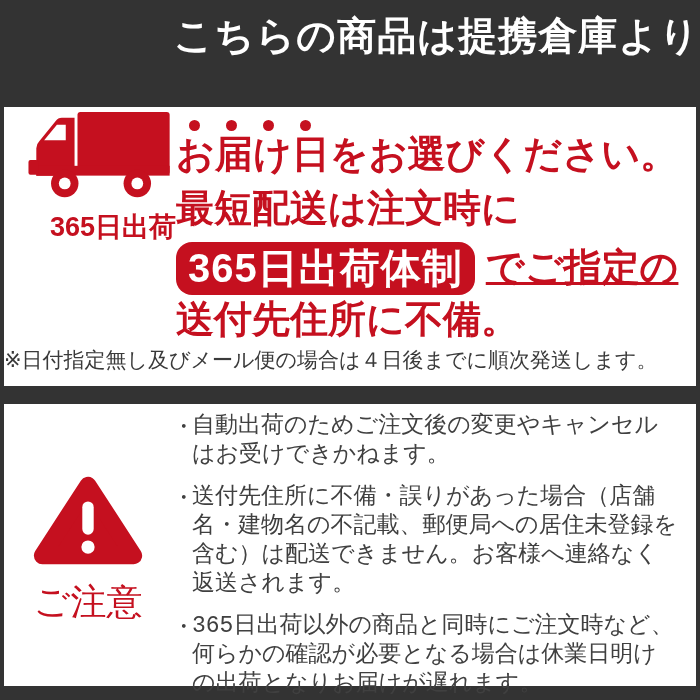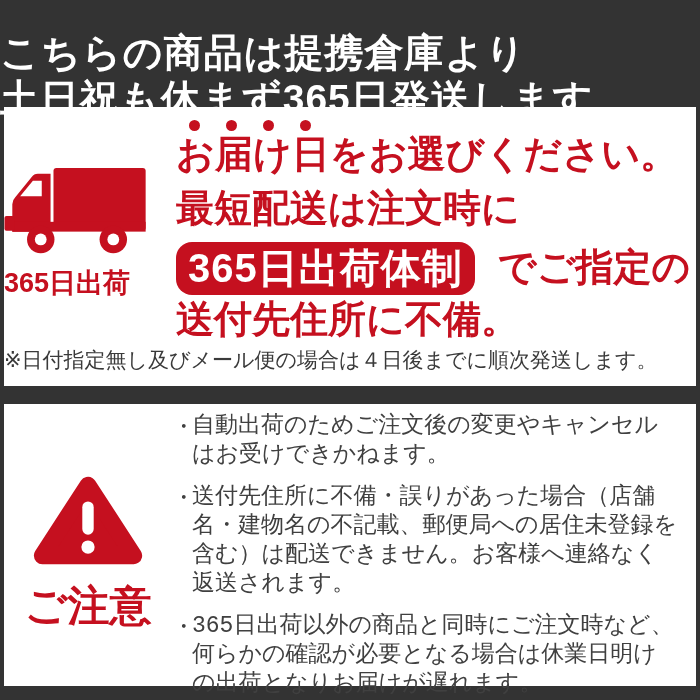--- a/index.html
+++ b/index.html
@@ -10,88 +10,87 @@
   }
   *{box-sizing:border-box;}
   html,body{margin:0;padding:0;}
   body{
     width:700px;height:700px;overflow:hidden;
     background:var(--banner-bg);
     font-family:"Liberation Sans","DejaVu Sans",sans-serif;
   }
   
   .banner{
-    height:107px;padding-top:30px;
-    color:#ffffff;text-align:left;
+    height:107px;padding-top:13px;
+    color:#ffffff;text-align:right;
     font-weight:bold;font-size:39px;line-height:46px;
     letter-spacing:1px;
   }
   
   .panel{
     margin:0 4px;background:var(--panel-bg);
   }
   .panel.shipping{
     height:279px;display:flex;flex-direction:column;
   }
   .ship-main{flex:1;display:flex;}
   .ship-left{
     width:172px;display:flex;flex-direction:column;
-    align-items:flex-start;padding-top:56px;
+    align-items:flex-end;
   }
   .truck-svg{width:148px;height:100px;display:block;}
   .truck-label{
     margin-top:2px;font-size:27px;font-weight:bold;
     color:var(--accent-red);white-space:nowrap;
   }
   .ship-right{flex:1;padding-top:13px;}
   .dots{display:flex;gap:26px;margin:0 0 4px 13px;height:11px;}
   .dot{width:11px;height:11px;border-radius:50%;background:var(--accent-red);}
   .headline{color:var(--accent-red);font-weight:bold;font-size:38px;line-height:1.05;white-space:nowrap;}
   .h-line1{margin-bottom:13px;}
   .h-line2{margin-bottom:14px;}
   .h-line3{display:flex;align-items:center;margin-bottom:5px;}
   .highlight-box{
     background:var(--accent-red);color:#ffffff;
     font-size:40px;font-weight:bold;line-height:1;
     padding:6px 12px 7px 12px;letter-spacing:1px;white-space:nowrap;border-radius:16px;
   }
-  .h-rest{margin-left:23px;}
+  .h-rest{margin-left:11px;text-decoration:underline;}
   .ship-note{
     text-align:left;font-size:21px;color:#3a3a3a;
     padding-bottom:12px;white-space:nowrap;
   }
   
   .panel.notice{
     height:282px;margin-top:18px;display:flex;
   }
   .notice-left{
     width:168px;display:flex;flex-direction:column;
     align-items:center;padding-top:66px;
   }
   .warn-svg{width:114px;height:99px;display:block;}
   .notice-label{
-    margin-top:9px;font-size:42px;font-weight:bold;
+    margin-top:9px;font-size:36px;font-weight:normal;
     color:var(--accent-red);white-space:nowrap;
   }
   .notice-list{
     flex:1;margin:0;padding:8px 16px 0 0;list-style:none;
   }
   .notice-item{
     display:flex;font-size:23px;line-height:29px;
     color:var(--body-text);margin-bottom:13px;
   }
   .bullet{width:20px;flex-shrink:0;}
   .notice-item-text{flex:1;font-family:Liberation Mono, monospace;}
 </style>
 </head>
 <body>
 
 <div class="banner">
   <div>こちらの商品は提携倉庫より</div>
-  <div>土日祝も休まず365日発送します</div>
 </div>
 
 <div class="panel shipping">
   <div class="ship-main">
     <div class="ship-left">
       <svg class="truck-svg" viewBox="0 0 150 102" aria-hidden="true">
         <rect x="50" y="5" width="94" height="64" rx="3" fill="#c5101f"></rect>
         <path d="M8,42 Q8,38 11,35 L28,14 Q30,11 34,11 L47,11 L47,70 L8,70 Z" fill="#c5101f"></path>
         <path d="M16,34 L29,18 L38,18 L38,34 Z" fill="#ffffff"></path>
         <rect x="8" y="60" width="136" height="10" fill="#c5101f"></rect>

